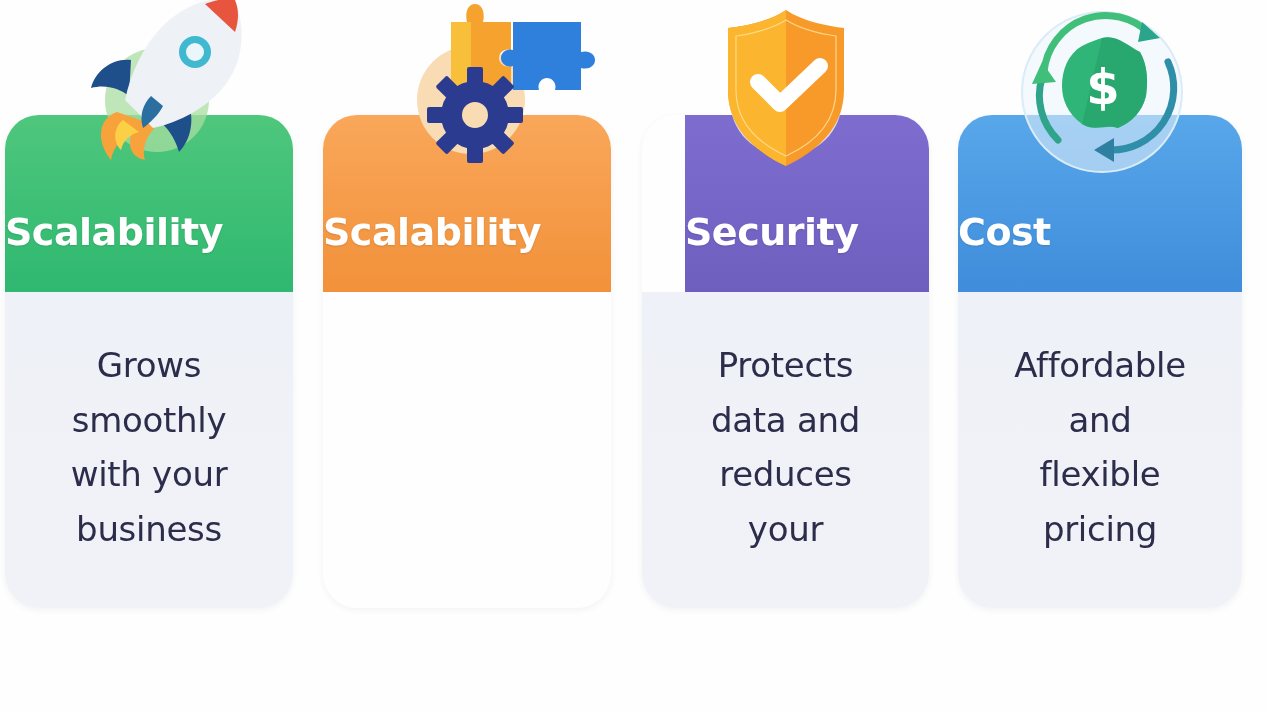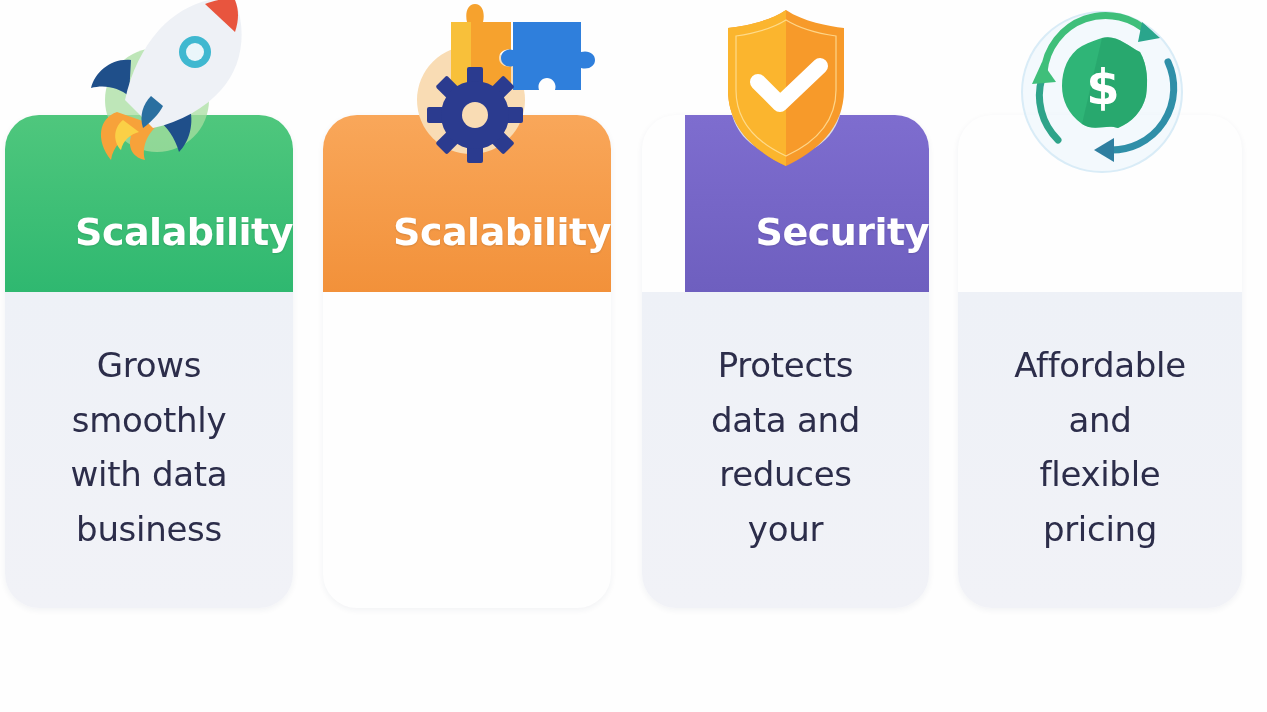--- a/index.html
+++ b/index.html
@@ -18,21 +18,21 @@
     }
     .card-inner {
       position: absolute; inset: 0;
       border-radius: 34px;
       overflow: hidden;
       box-shadow: 0 2px 6px rgba(40,50,90,0.06);
     }
     .card-header {
       position: absolute; left: 0; right: 0; top: 0;
       height: 177px;
-      display: flex; align-items: flex-end; justify-content: flex-end;
+      display: flex; align-items: flex-end; justify-content: flex-start;
     }
     .card-title {
       color: #ffffff;
       font-weight: bold;
       font-size: 38px;
       letter-spacing: -0.5px;
       padding-bottom: 38px;
       text-shadow: 0 1px 2px rgba(0,0,0,0.12);
     }
     .card-body {
@@ -64,21 +64,21 @@
 <body>
 
 <div class="card" style="left:5px; width:288px;">
   <div class="card-inner">
     <div class="card-header" style="background: linear-gradient(180deg, #4fc77d 0%, #2fb870 100%);">
       <span class="card-title">Scalability</span>
     </div>
     <div class="card-body">
       <div class="card-desc">Grows
 smoothly
-with data
+with your
 business</div>
     </div>
   </div>
   <div class="icon-wrap" style="margin-left:-10px;">
     <svg viewBox="0 0 200 200">
       <circle cx="118" cy="100" r="52" fill="#a8dea0" opacity="0.75"></circle>
 
       <path d="M78 112 C60 118 56 140 72 160 C74 146 84 138 92 136 C88 150 96 158 106 160 C102 146 110 132 118 126 Z" fill="#f7a23a"></path>
       <path d="M84 120 C74 128 74 142 82 150 C84 140 92 134 100 132 Z" fill="#fbd046"></path>
 
@@ -148,20 +148,23 @@
       <path d="M100 10 C82 22 58 26 42 28 L42 90 C42 128 70 152 100 166 C130 152 158 128 158 90 L158 28 C142 26 118 22 100 10 Z" fill="#f79a2a"></path>
       <path d="M100 10 C82 22 58 26 42 28 L42 90 C42 128 70 152 100 166 Z" fill="#fbb52e"></path>
       <path d="M100 20 C84 30 64 34 50 36 L50 90 C50 124 74 144 100 156 C126 144 150 124 150 90 L150 36 C136 34 116 30 100 20 Z" fill="none" stroke="#ffe3a0" stroke-width="1.2" opacity="0.8"></path>
       <path d="M72 82 L94 104 L134 66" fill="none" stroke="#ffffff" stroke-width="16" stroke-linecap="round" stroke-linejoin="round"></path>
     </svg>
   </div>
 </div>
 
 <div class="card" style="left:958px; width:284px;">
   <div class="card-inner">
+    <div class="card-header" style="background: linear-gradient(180deg, #58a7ea 0%, #3f8ddb 100%);">
+      <span class="card-title">Cost</span>
+    </div>
     <div class="card-body">
       <div class="card-desc">Affordable
 and
 flexible
 pricing</div>
     </div>
   </div>
   <div class="icon-wrap" style="margin-left:2px;">
     <svg viewBox="0 0 200 200">
       <circle cx="100" cy="92" r="80" fill="#eaf4fb" opacity="0.55"></circle>

